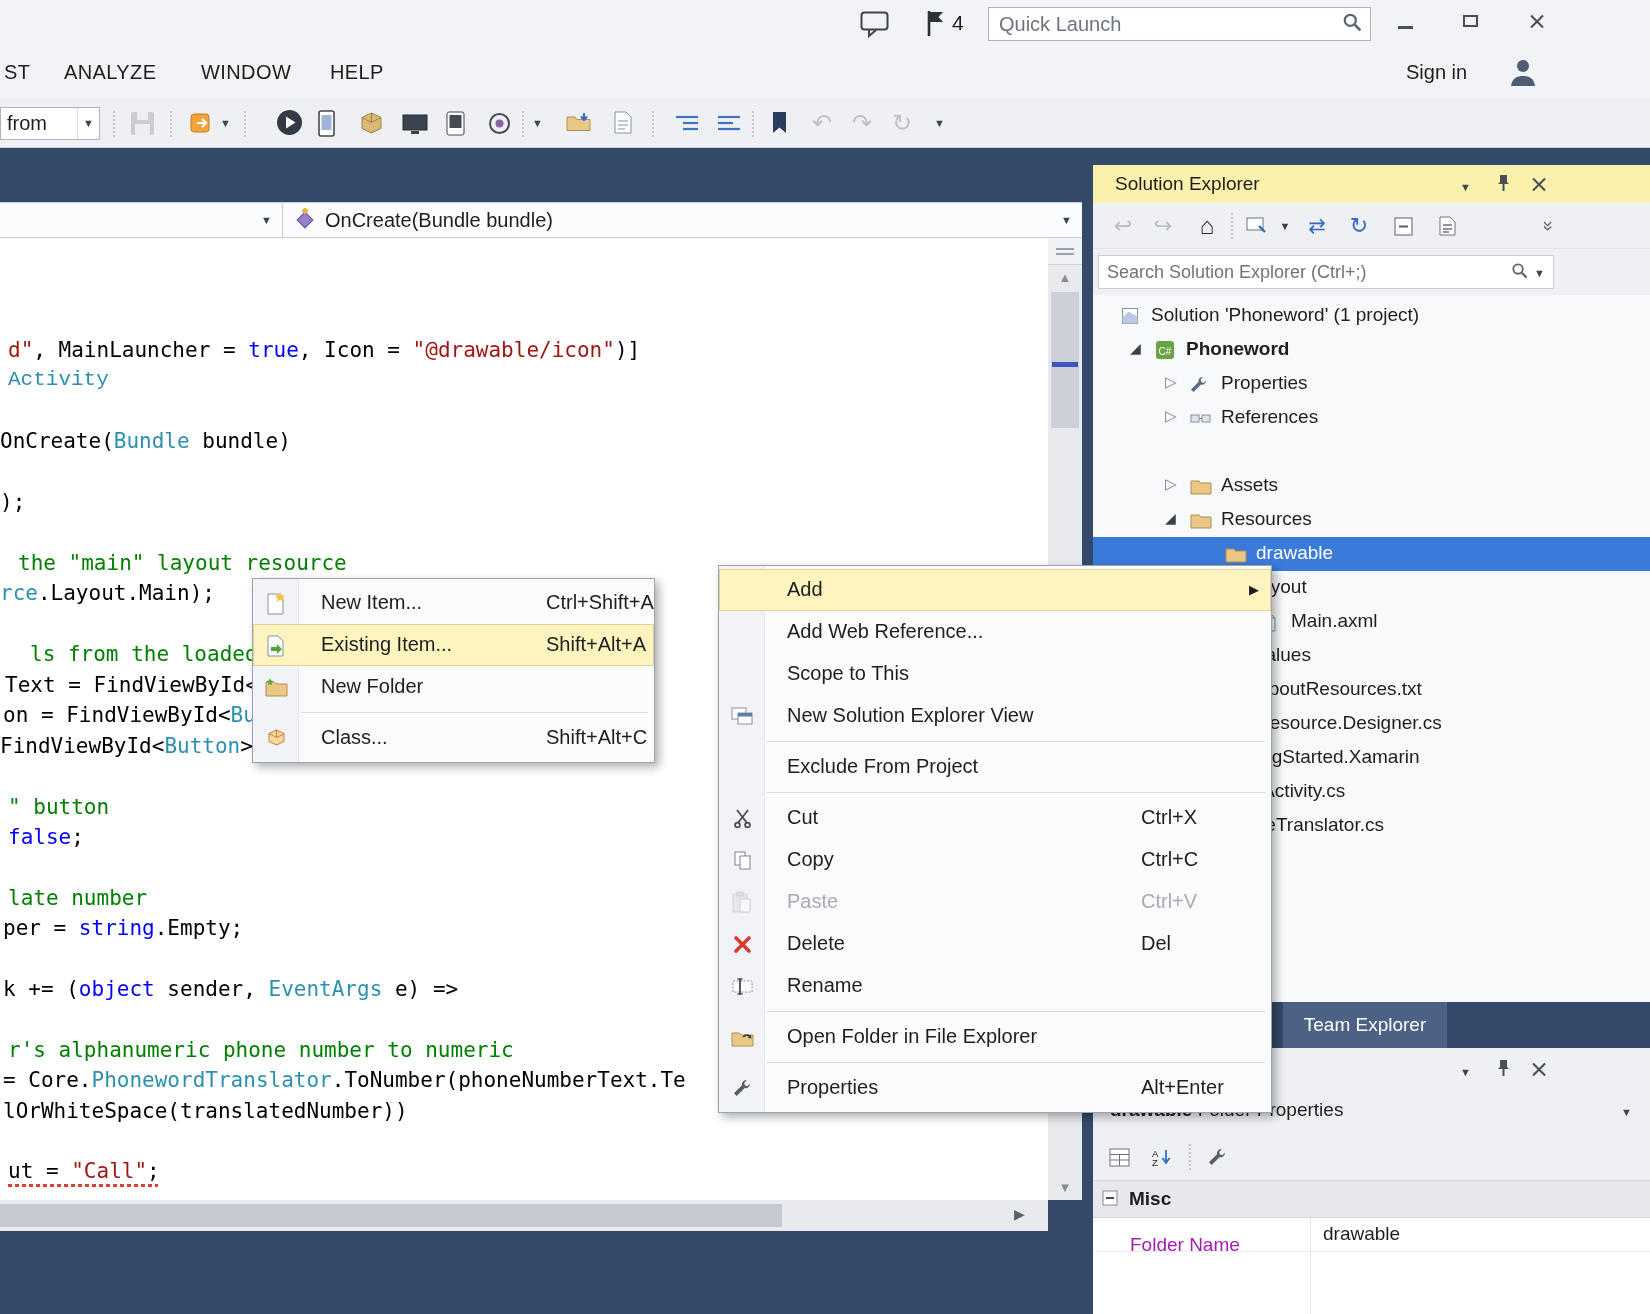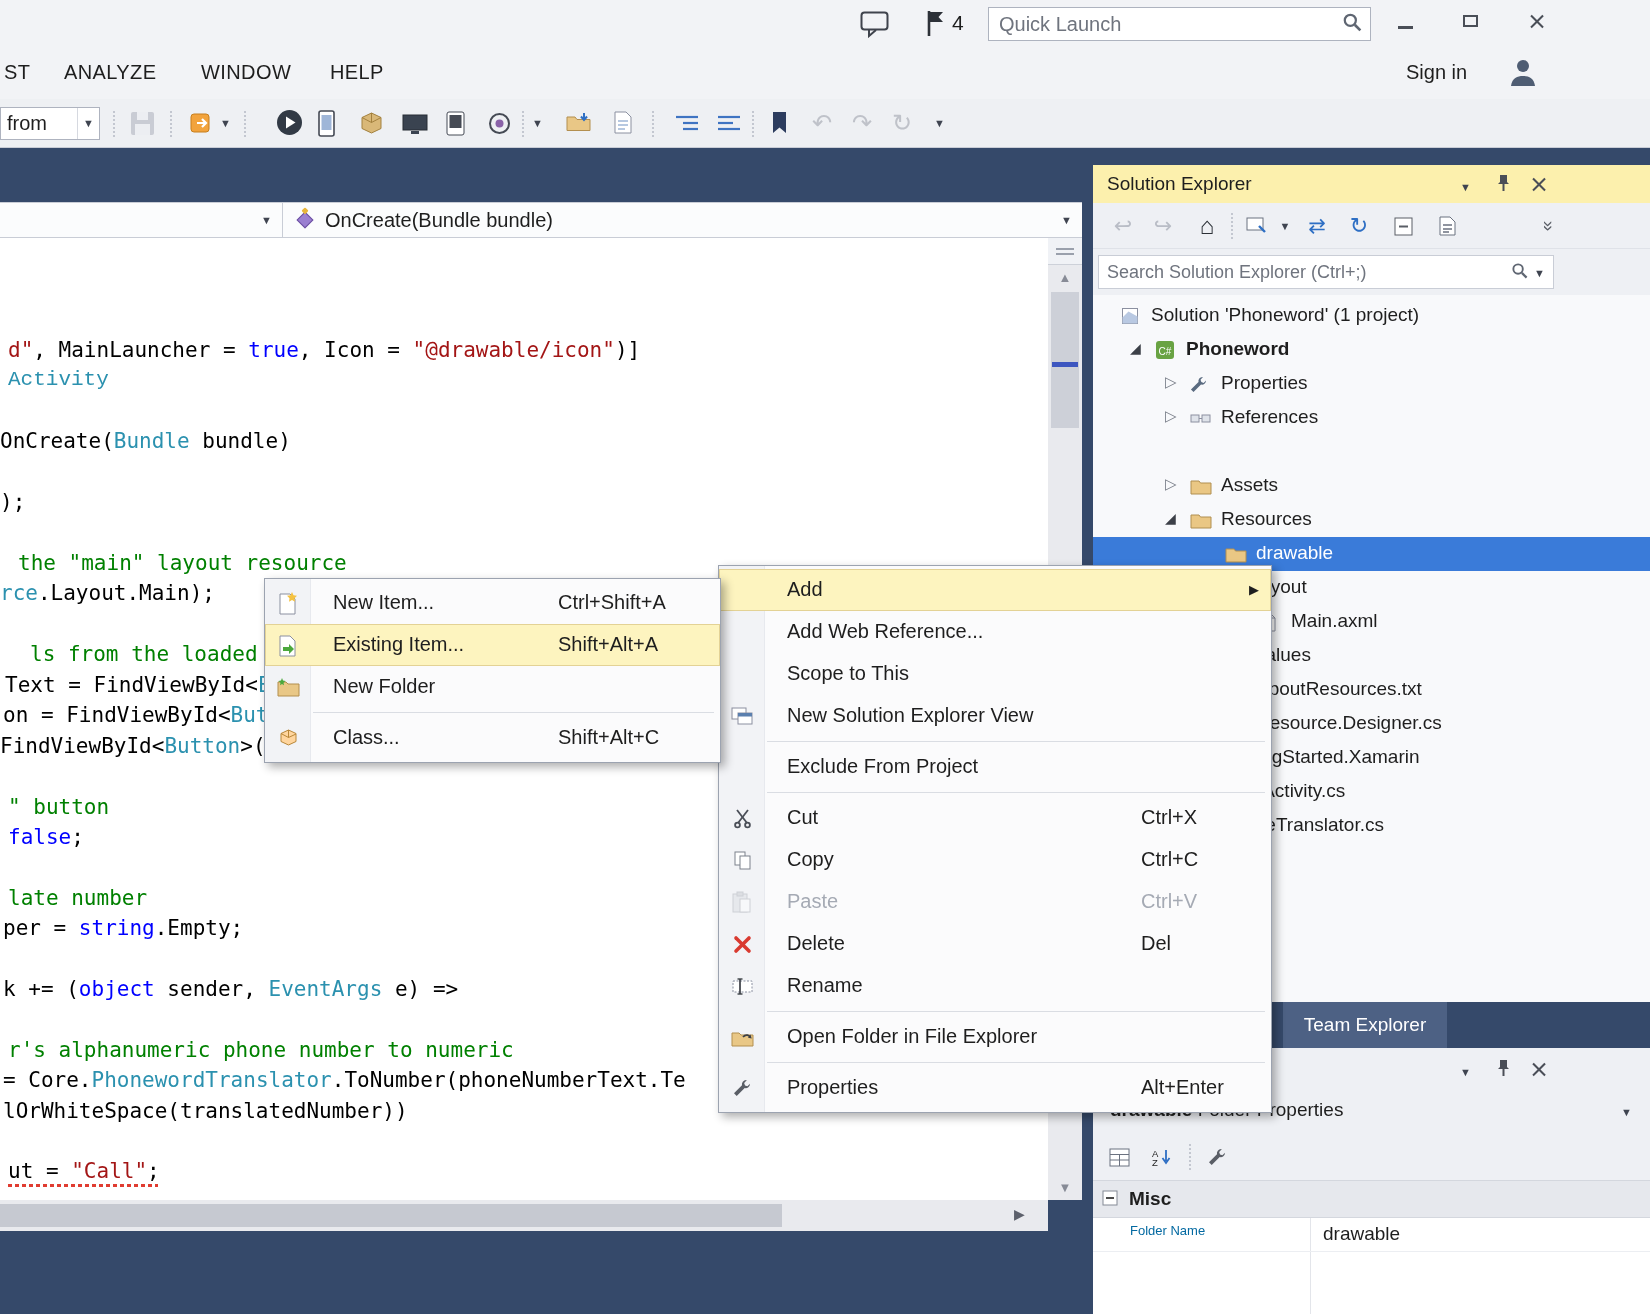--- a/index.html
+++ b/index.html
@@ -50,21 +50,21 @@
   .sc-arrow{position:absolute;left:0;width:34px;text-align:center;font-size:13px;color:#878b96}
   .v-thumb{position:absolute;left:3px;width:28px;background:#cdd0d8}
   .v-marker{position:absolute;left:4px;width:26px;height:5px;background:#3d56c0}
   .hscroll{position:absolute;left:0;top:1200px;width:1048px;height:31px;background:#e9eaee}
   .h-thumb{position:absolute;left:0;top:4px;width:782px;height:23px;background:#c6c9d1}
   .h-arrow{position:absolute;left:1014px;top:6px;font-size:14px;color:#5d616c}
 
   
   .sx{position:absolute;left:1093px;top:165px;width:557px;height:837px;background:#f8f9fb}
   .sx-header{position:absolute;left:0;top:0;width:100%;height:38px;background:#fcf0ad;display:flex;align-items:center}
-  .panel-title{font-size:19px;color:#1e1e1e;padding-left:14px}
+  .panel-title{font-size:19px;color:#1e1e1e;padding-left:22px}
   .hdr-ic{position:absolute;top:9px}
   .sx-toolbar{position:absolute;left:0;top:38px;width:100%;height:46px;background:#eef0f4;border-bottom:1px solid #dfe2e8}
   .sxt-ic{position:absolute;top:7px;width:32px;height:32px;display:flex;align-items:center;justify-content:center}
   .sx-search{position:absolute;left:0;top:84px;width:100%;height:46px;background:#eef0f4}
   .sx-search .box{position:absolute;left:5px;top:6px;width:456px;height:34px;background:#fff;border:1px solid #c9cdd6;display:flex;align-items:center}
   .sx-search input{flex:1;border:none;outline:none;font-size:18px;color:#1e1e1e;padding-left:8px;background:transparent;font-family:"Liberation Sans",sans-serif}
   .sx-search input::placeholder{color:#6f747e;opacity:1}
   .sx-tree{position:absolute;left:0;top:130px;width:100%;height:707px}
   .tree-row{position:absolute;left:0;width:100%;height:34px}
   .tree-row.sel{background:#3a7bd9}
@@ -82,28 +82,28 @@
   .props-combo{position:absolute;left:0;top:42px;width:100%;height:44px}
   .props-combo .txt{position:absolute;left:17px;top:9px;font-size:19px;color:#1e1e1e}
   .props-combo .tri{position:absolute;right:18px;top:17px}
   .props-toolbar{position:absolute;left:0;top:86px;width:100%;height:46px}
   .pt-ic{position:absolute;top:8px;width:32px;height:30px;display:flex;align-items:center;justify-content:center}
   .props-cat{position:absolute;left:0;top:132px;width:100%;height:38px;background:#e6e8ed;border-top:1px solid #d4d7de;border-bottom:1px solid #d4d7de}
   .props-cat .lab{position:absolute;left:36px;top:7px;font-size:19px;font-weight:bold;color:#1e1e1e}
   .props-grid{position:absolute;left:0;top:170px;width:100%;height:96px;background:#fff}
   .pg-divider{position:absolute;left:217px;top:0;bottom:0;width:1px;background:#e3e5ea}
   .pg-row{position:absolute;left:0;width:100%;height:34px;border-bottom:1px solid #eceef2}
-  .pg-row .n{position:absolute;left:37px;top:5px;font-size:13px;color:#0369a1}
+  .pg-row .n{position:absolute;left:37px;top:16px;font-size:19px;color:#a21caf}
   .pg-row .v{position:absolute;left:230px;top:5px;font-size:19px;color:#1e1e1e}
 
   
   .menu{position:absolute;background:#fbfbfc;border:1px solid #9ca3b0;box-shadow:4px 4px 9px rgba(0,0,0,.32);padding:3px 0}
   .menu::before{content:"";position:absolute;left:0;top:0;bottom:0;width:45px;background:#f2f3f6;border-right:1px solid #e7e9ee}
   .menu-main{left:718px;top:565px;width:554px;z-index:60}
-  .menu-sub{left:264px;top:578px;width:457px;z-index:70}
+  .menu-sub{left:252px;top:578px;width:403px;z-index:70}
   .mi{position:relative;height:42px;z-index:1}
   .mi .lab{position:absolute;left:68px;top:9px;font-size:20px;color:#1e1e1e;white-space:pre}
   .mi .sc{position:absolute;top:9px;font-size:20px;color:#1e1e1e}
   .mi.dis .lab,.mi.dis .sc{color:#a5aab4}
   .mi.dis .ic{opacity:.45}
   .mi.hl{background:#fdf4bf;box-shadow:inset 0 0 0 1px #e3d295}
   .mi .ic{position:absolute;left:10px;top:50%;transform:translateY(-50%);width:26px;height:26px;display:flex;align-items:center;justify-content:center}
   .sub-arrow{position:absolute;right:12px;top:13px;font-size:13px;color:#1e1e1e}
   .msep{position:relative;height:1px;background:#dadde3;margin:4px 6px 4px 48px;z-index:1}
 </style>

